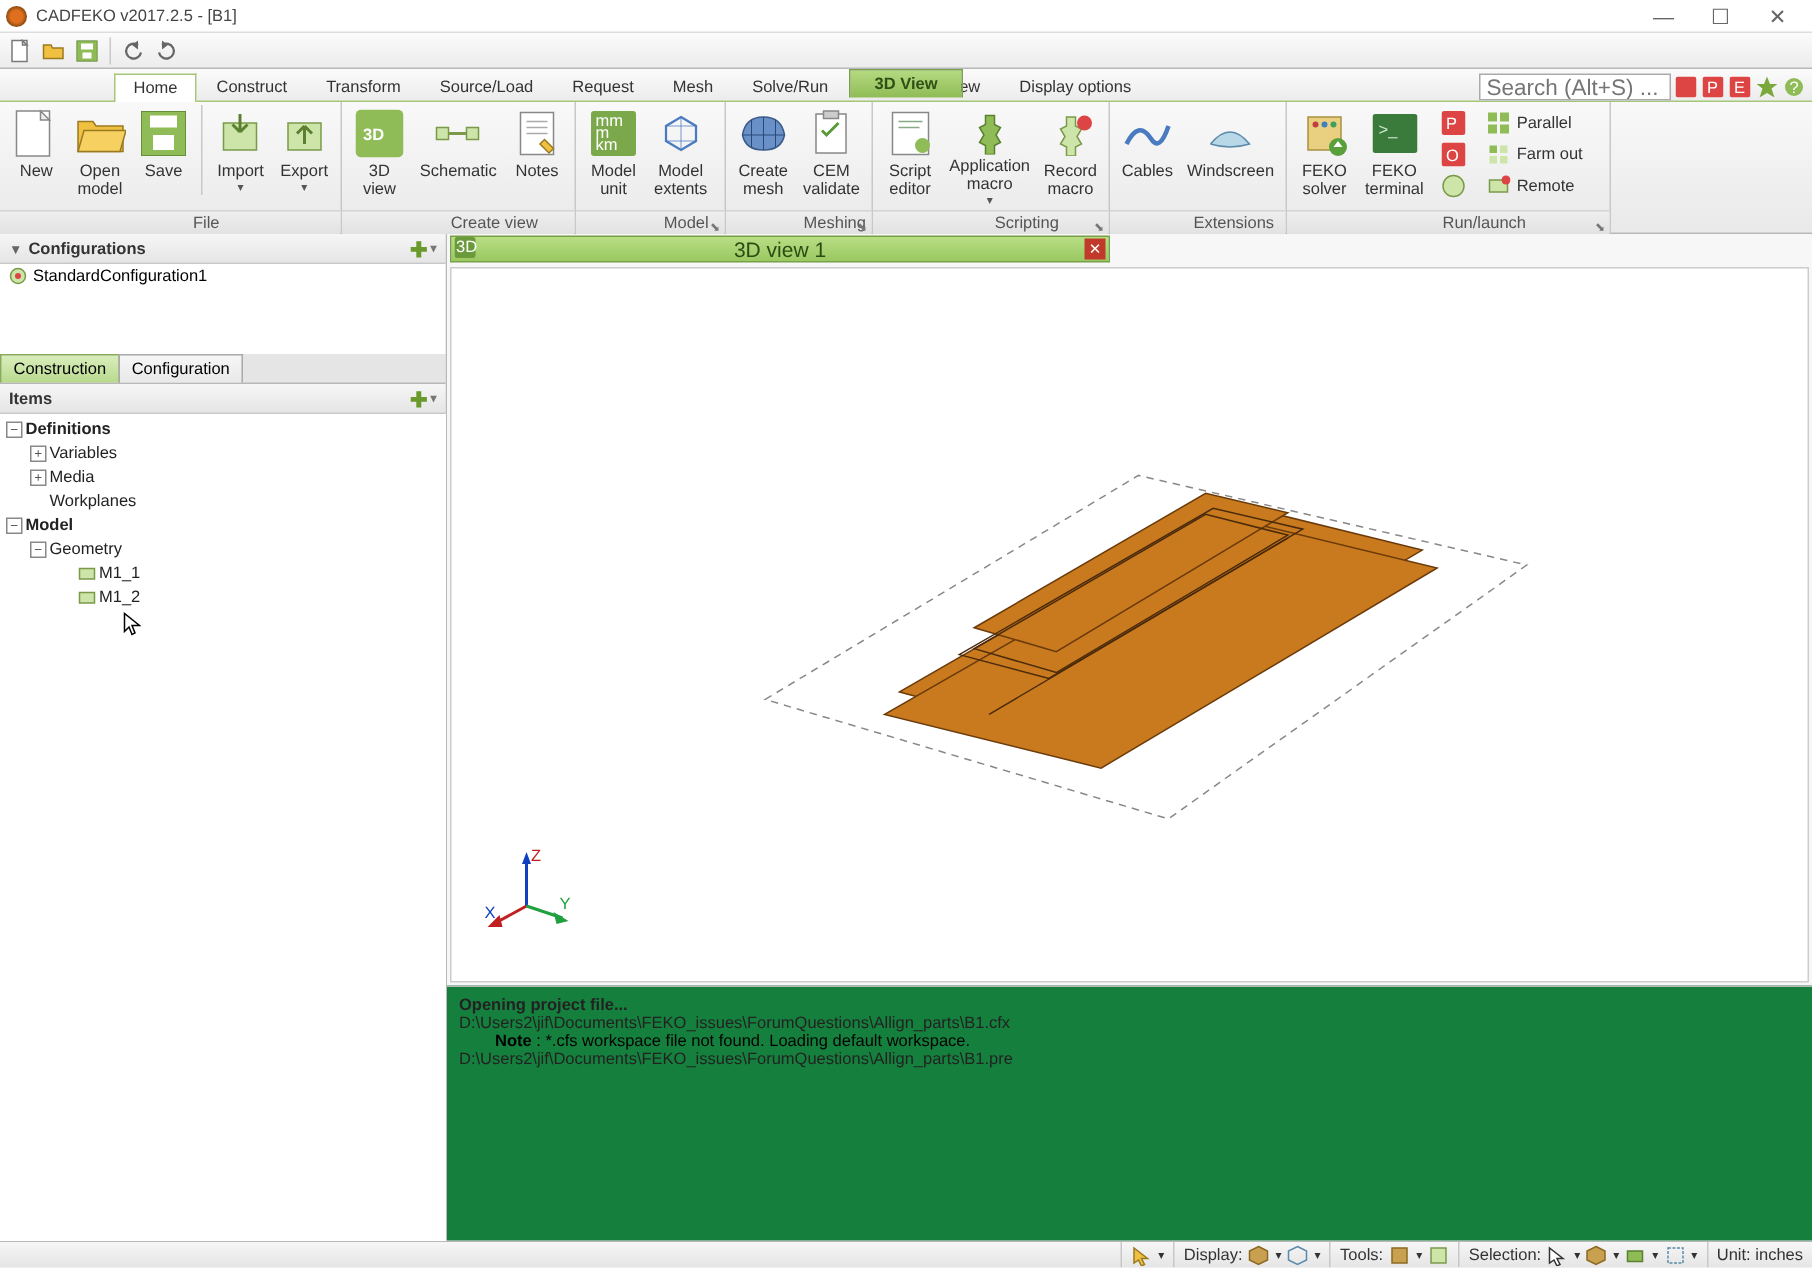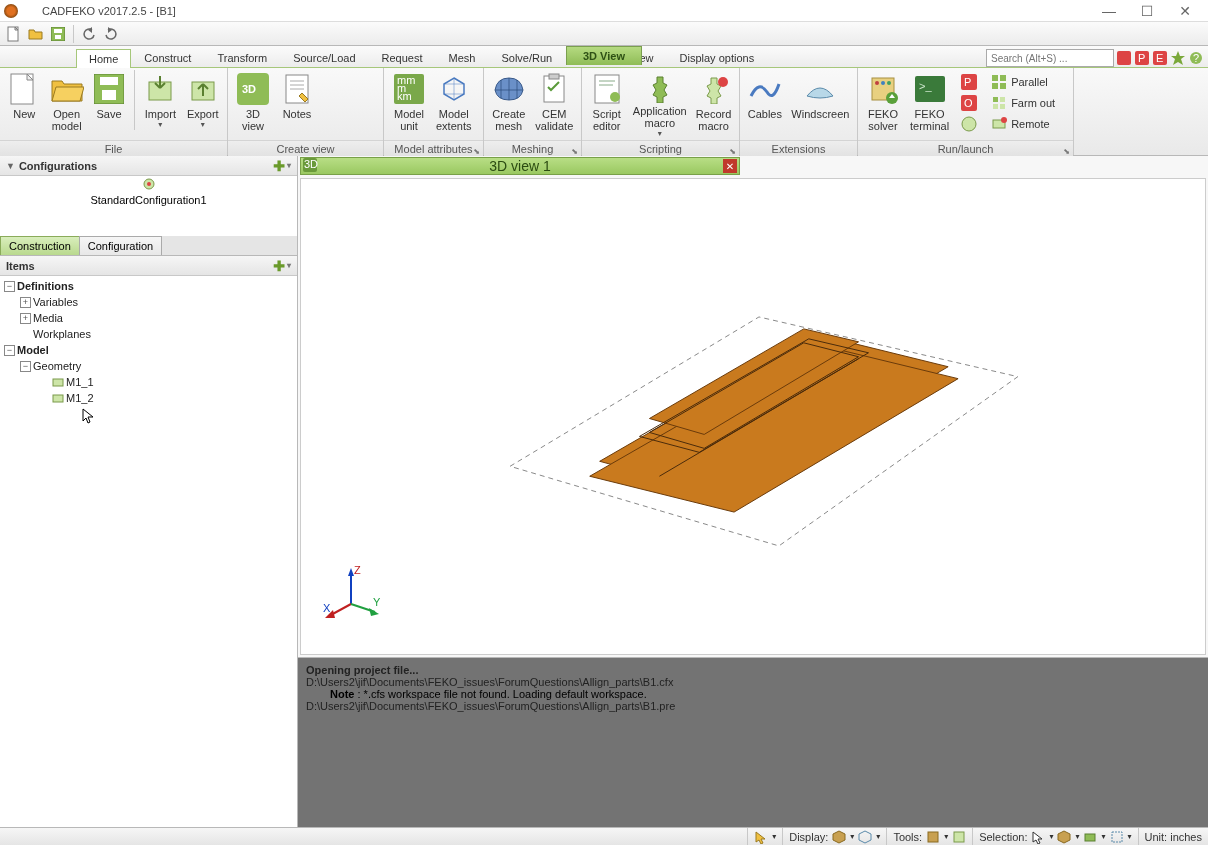--- a/index.html
+++ b/index.html
@@ -1,61 +1,61 @@
 <!DOCTYPE html>
 <html><head>
 <meta charset="utf-8">
 <style>
 * { box-sizing: border-box; margin: 0; padding: 0; font-family: "Segoe UI", Tahoma, sans-serif; font-size: 11px; }
 body { width: 1208px; height: 845px; background: #f0f0f0; overflow: hidden; position: relative; }
 
 
 .titlebar { height: 22px; background: #fff; display: flex; align-items: center; padding: 0 4px; border-bottom: 1px solid #ddd; }
 .titlebar .app-icon { width: 14px; height: 14px; background: radial-gradient(circle,#e07020 40%,#8a4a10 70%); border-radius: 50%; margin-right: 6px; }
-.titlebar .title-text { color: #444; flex: 1; margin-left: 18px; }
+.titlebar .title-text { color: #444; flex: 1; }
 .titlebar .win-btn { width: 38px; height: 22px; display:flex;align-items:center;justify-content:center;color:#666;font-size:14px; }
 
 
 .quickbar { height: 24px; background: linear-gradient(#fbfbfb,#ececec); border-bottom: 1px solid #b8b8b8; display: flex; align-items:center; padding:0 4px; gap:2px; }
 .quickbar .qbtn { width:20px; height:18px; display:flex;align-items:center;justify-content:center; }
 .sep { width:1px; height:18px; background:#c8c8c8; margin:0 3px; }
 
 
 .ribbon-tabs { height: 22px; background: linear-gradient(#fbfbfb,#ececec); display:flex; align-items:flex-end; border-bottom:1px solid #a6c77a; position:relative; }
 .ribbon-tabs .spacer { width: 76px; }
 .rtab { padding: 3px 12px; color:#333; border:1px solid transparent; border-bottom:none; cursor:default; }
 .rtab.active { background:#fff; border-color:#a6c77a; position:relative; top:1px; }
 .center-3d { position:absolute; left:50%; transform:translateX(-50%); top:0; background: linear-gradient(#b5da81,#8fbc56); color:#2e5015; font-weight:bold; padding:3px 16px; border:1px solid #7a9f4e; border-bottom:none; }
 .search-box { margin-left:auto; display:flex; align-items:center; gap:2px; padding-right:4px; }
-.search-box input { width:128px; height:18px; border:1px solid #aaa; padding:0 4px; font-size:10px; }
+.search-box input { width:128px; height:18px; border:1px solid #aaa; padding:0 4px; font-size:15px; }
 .top-right-icons { display:flex; gap:2px; }
 .tri { width:16px;height:16px;display:flex;align-items:center;justify-content:center; }
 
 
 .ribbon-body { height: 88px; background: linear-gradient(#f9f9f9,#e9e9e9); border-bottom:1px solid #b8b8b8; display:flex; }
 .rgroup { border-right:1px solid #c8c8c8; display:flex; flex-direction:column; }
 .rgroup-inner { flex:1; display:flex; align-items:flex-start; padding:2px 4px 0 4px; gap:2px; }
-.rgroup-label { text-align:center; font-size:11px; color:#555; background:linear-gradient(#eee,#e2e2e2); border-top:1px solid #d4d4d4; height:16px; line-height:16px; position:relative;}
+.rgroup-label { text-align:center; font-size:11px; color:#555; background:linear-gradient(#eee,#e2e2e2); border-top:1px solid #d4d4d4; height:16px; line-height:16px; position:relative;padding-left:48px;}
 .rgroup-label .exp { position:absolute; right:3px; top:3px; font-size:8px; color:#777;}
 .rbtn { display:flex; flex-direction:column; align-items:center; justify-content:flex-start; padding:2px 4px; min-width:40px; text-align:center; height:70px; cursor:default; }
 .rbtn .ic { width:34px; height:34px; margin-bottom:2px; display:flex;align-items:center;justify-content:center; }
 .rbtn .lbl { font-size:11px; color:#333; line-height:12px; white-space:pre-line; }
 .stack { display:flex; flex-direction:column; gap:1px; padding:2px;justify-content:flex-end; }
 .sbtn { display:flex; align-items:center; gap:4px; padding:1px 4px; height:20px; font-size:11px; color:#333; white-space:nowrap; }
 .sbtn .sic { width:16px;height:16px; }
 
 
 .main { display:flex; height: calc(845px - 22px - 24px - 22px - 88px - 18px); }
 .side { width:298px; background:#f2f2f2; border-right:1px solid #b8b8b8; display:flex; flex-direction:column; }
 .phead { height:20px; background:linear-gradient(#f6f6f6,#e5e5e5); border-bottom:1px solid #c8c8c8; display:flex; align-items:center; padding:0 6px; font-weight:bold; color:#333; }
 .phead .chevr { margin-right:4px; color:#666; font-size:9px;}
 .phead .plus { margin-left:auto; color:#6a9a2b; font-size:14px; font-weight:bold; }
 .phead .pdrop { font-size:8px; color:#777; margin-left:2px;}
 .plist { background:#fff; }
-.plist .row { display:flex; align-items:center; padding:2px 6px; gap:4px;flex-direction:column; }
+.plist .row { display:flex; align-items:center; padding:2px 6px; gap:4px; }
 .cfg-icon { width:12px;height:12px; }
 
 .subtabs { display:flex; border-bottom:1px solid #b8b8b8; background:#e5e5e5; }
 .subtab { padding:3px 8px; border:1px solid #aaa; border-bottom:none; background: linear-gradient(#f6f6f6,#e8e8e8); margin-right:-1px; }
 .subtab.active { background: linear-gradient(#d9eebc,#b9d98e); border-color:#8aab5a; }
 
 .tree { background:#fff; flex:1; padding:2px 4px; font-size:12px; color:#222; overflow:auto; }
 .tree .node { display:flex; align-items:center; height:16px; gap:2px; }
 .tree .tg { width:11px; height:11px; border:1px solid #888; font-size:9px; line-height:9px; text-align:center; color:#555; background:#fff;}
 .tree .leaf-ic { width:12px;height:12px;}
@@ -69,21 +69,21 @@
 
 .viewarea { flex:1; display:flex; flex-direction:column; background:#f7f7f7; }
 .viewtabs { height:20px; display:flex; align-items:center; gap:0; padding-left:2px; }
 .viewtab { flex:0 0 auto; width:440px; height:18px; background: linear-gradient(#b8de85,#9ac861); border:1px solid #78a048; display:flex; align-items:center; position:relative; }
 .viewtab .vtic { width:16px;height:16px; margin:0 2px;}
 .viewtab .vtlbl { position:absolute; left:50%; transform:translateX(-50%); color:#2b4b12; font-size:14px; }
 .viewtab .vtclose { margin-left:auto; width:14px;height:14px; background:#c0392b; color:#fff; font-size:10px; display:flex;align-items:center;justify-content:center; margin-right:2px;}
 .canvas { flex:1; background:#fff; position:relative; margin:2px; border:1px solid #ccc; }
 .axis { position:absolute; left:20px; bottom:30px; }
 
-.logarea { height:170px; border-top:1px solid #b8b8b8; background:#737373; padding:6px 8px; font-size:12px; color:#222; overflow:auto; }
+.logarea { height:170px; border-top:1px solid #b8b8b8; background:#15803d; padding:6px 8px; font-size:12px; color:#222; overflow:auto; }
 .logarea .bold { font-weight:bold; }
 .logarea .note { color:#000;margin-left:24px; }
 .logarea .note b { font-weight:bold; }
 
 
 .status { height:18px; background:linear-gradient(#f6f6f6,#e5e5e5); border-top:1px solid #b8b8b8; display:flex; align-items:center; font-size:11px; color:#333; padding:0 6px; gap:6px;}
 .status .grp { display:flex; align-items:center; gap:4px; border-left:1px solid #c8c8c8; padding-left:6px; height:100%;}
 .status .sicon { width:14px; height:14px;}
 .status .spacer { flex:1; }
 
@@ -248,20 +248,30 @@
             <svg width="32" height="32">
               <rect width="32" height="32" rx="4" fill="#8fbc56"></rect>
               <text x="5" y="20" font-size="12" fill="#fff" font-weight="bold">3D</text>
             </svg>
           </div>
           <div class="lbl">3D
 view</div>
         </div>
       <div class="rbtn">
           <div class="ic">
+            <svg width="32" height="24">
+              <rect x="2" y="8" width="8" height="8" fill="#cde5a8" stroke="#7a9a4a"></rect>
+              <rect x="22" y="8" width="8" height="8" fill="#cde5a8" stroke="#7a9a4a"></rect>
+              <line x1="10" y1="12" x2="22" y2="12" stroke="#7a9a4a" stroke-width="2"></line>
+            </svg>
+          </div>
+          <div class="lbl">Schematic</div>
+        </div>
+      <div class="rbtn">
+          <div class="ic">
             <svg width="26" height="32">
               <rect x="2" y="2" width="22" height="28" fill="#fff" stroke="#888"></rect>
               <line x1="6" y1="8" x2="20" y2="8" stroke="#aaa"></line>
               <line x1="6" y1="12" x2="20" y2="12" stroke="#aaa"></line>
               <line x1="6" y1="16" x2="20" y2="16" stroke="#aaa"></line>
               <path d="M18 20l6 6-3 3-6-6z" fill="#f0c040" stroke="#9a7a20"></path>
             </svg>
           </div>
           <div class="lbl">Notes</div>
         </div>

